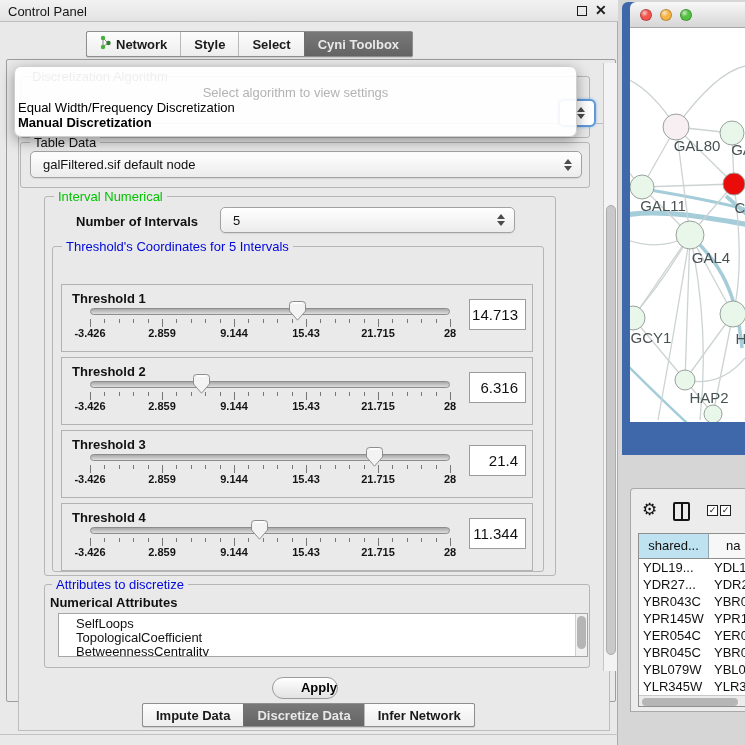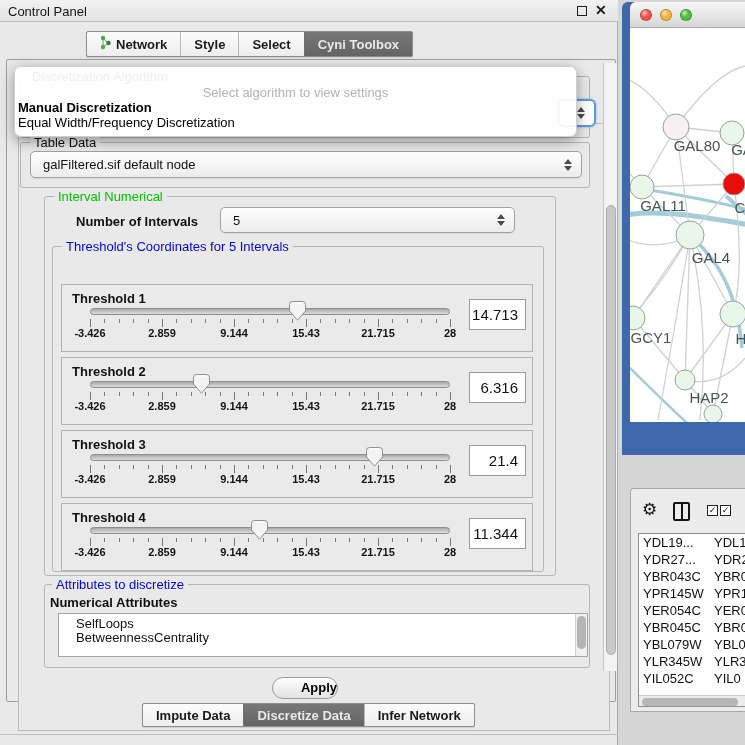--- a/index.html
+++ b/index.html
@@ -337,20 +337,21 @@
           <div class="val">11.344</div>
         </div>
       </div>
     <div class="grouplabel lab-blue" style="left:62px;top:240px">Threshold's Coordinates for 5 Intervals</div>
 
     <div class="groupbox" style="left:44px;top:584px;width:546px;height:84px"></div>
     <div class="grouplabel lab-blue" style="left:52px;top:578px">Attributes to discretize</div>
     <div style="position:absolute;left:50px;top:595px;font-weight:bold">Numerical Attributes</div>
     <div id="attr-list">
         <div class="listitem">SelfLoops</div>
+        <div class="listitem">TopologicalCoefficient</div>
         <div class="listitem">BetweennessCentrality</div>
       </div>
     <div id="attr-sb">
         <div id="attr-sb-thumb"></div>
       </div>
 
     <div id="v-sb">
         <div id="v-sb-thumb"></div>
       </div>
 
@@ -365,22 +366,22 @@
         </div>
       <div class="tab">
           <span>Infer Network</span>
         </div>
     </div>
 
     <div id="cp-bottom-line"></div>
 
     <div id="popup">
       <div class="prompt">Select algorithm to view settings</div>
+      <div class="opt">Equal Width/Frequency Discretization</div>
       <div class="opt bold">Manual Discretization</div>
-      <div class="opt">Equal Width/Frequency Discretization</div>
     </div>
   </div>
 
   <div id="net-win">
     <div id="net-titlebar">
         <div class="tlight" style="left: 10px; background: radial-gradient(circle at 35% 30%, rgba(255, 255, 255, 0.69), transparent 40%), rgb(243, 85, 78);"></div>
         <div class="tlight" style="left: 30px; background: radial-gradient(circle at 35% 30%, rgba(255, 255, 255, 0.69), transparent 40%), rgb(246, 180, 68);"></div>
         <div class="tlight" style="left: 50px; background: radial-gradient(circle at 35% 30%, rgba(255, 255, 255, 0.69), transparent 40%), rgb(83, 193, 66);"></div>
       </div>
     <div id="net-canvas">
@@ -434,20 +435,24 @@
         </svg>
     </div>
   </div>
 
   <div id="tp-win">
     <div id="gear-ic">⚙</div>
     <div id="cols-ic"></div>
     <div class="chk" style="left:76px">✓</div>
     <div class="chk" style="left:89px">✓</div>
     <div id="tp-table">
+      <div id="tp-head">
+        <div id="tp-h1">shared...</div>
+        <div id="tp-h2">na</div>
+      </div>
       <div id="tp-rows">
           <div class="tp-row">
             <div class="tp-c1">YDL19...</div>
             <div class="tp-c2">YDL1</div>
           </div>
           <div class="tp-row">
             <div class="tp-c1">YDR27...</div>
             <div class="tp-c2">YDR2</div>
           </div>
           <div class="tp-row">

